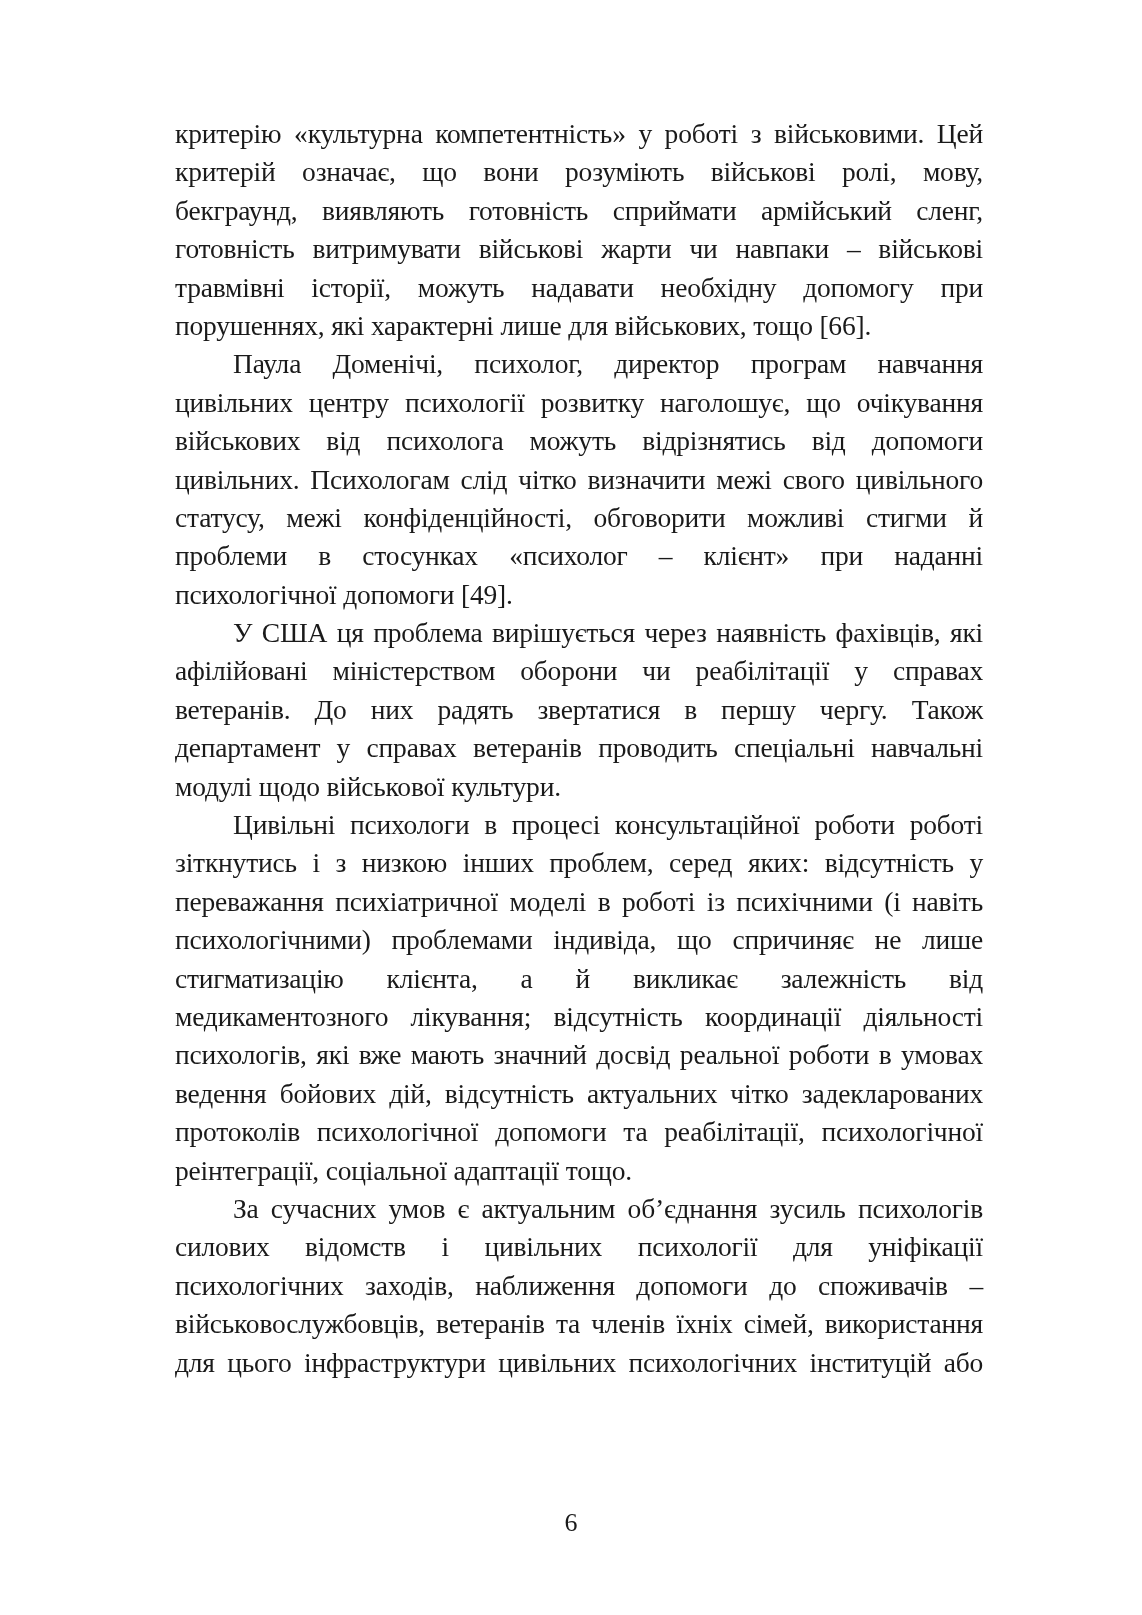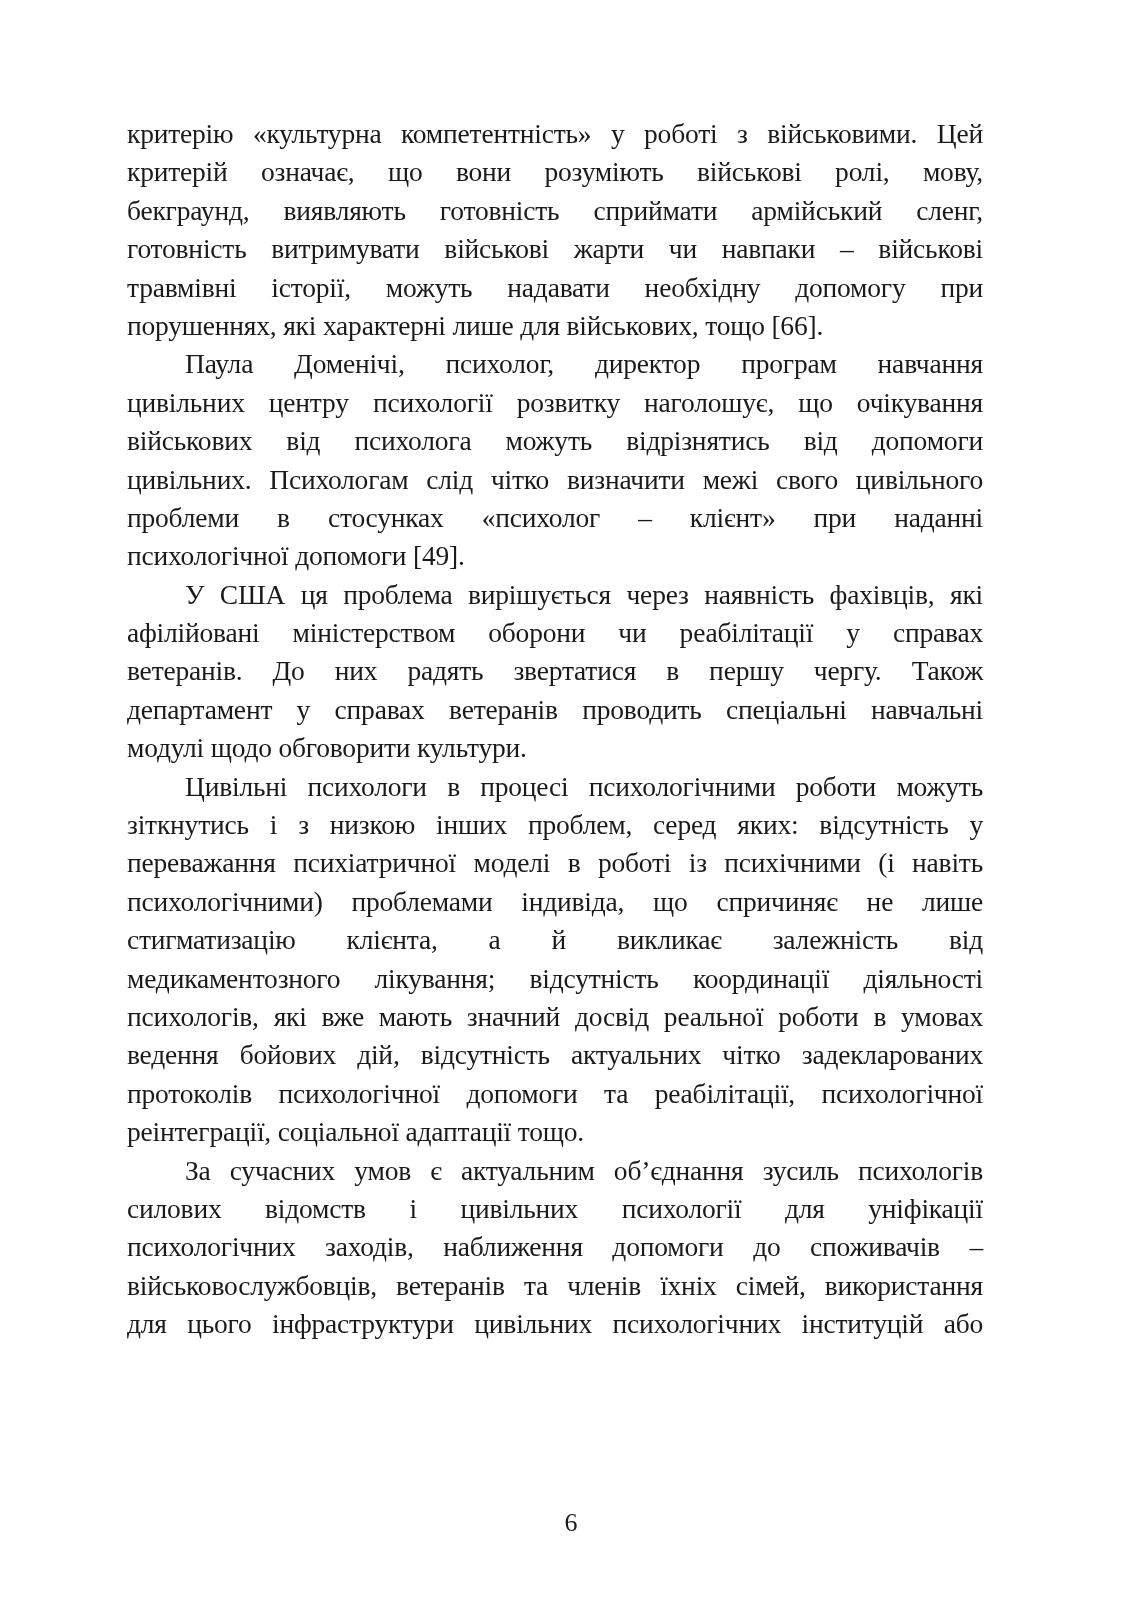--- a/index.html
+++ b/index.html
@@ -23,20 +23,21 @@
     }
     .line {
       display: block;
       height: 38.4px;
       line-height: 38.4px;
       font-size: 27.5px;
       white-space: nowrap;
       text-align: justify;
       text-align-last: justify;
       letter-spacing: -0.2px;
+      margin-left: 48px;
     }
     .line.last {
       text-align-last: left;
     }
     .line.indent {
       padding-left: 58px;
     }
     .page-number {
       position: absolute;
       left: 0;
@@ -59,34 +60,35 @@
     <span class="line">готовність витримувати військові жарти чи навпаки – військові</span>
     <span class="line">травмівні історії, можуть надавати необхідну допомогу при</span>
     <span class="line last">порушеннях, які характерні лише для військових, тощо [66].</span>
   </div>
 
   <div class="paragraph">
     <span class="line indent">Паула Доменічі, психолог, директор програм навчання</span>
     <span class="line">цивільних центру психології розвитку наголошує, що очікування</span>
     <span class="line">військових від психолога можуть відрізнятись від допомоги</span>
     <span class="line">цивільних. Психологам слід чітко визначити межі свого цивільного</span>
+    <span class="line">статусу, межі конфіденційності, обговорити можливі стигми й</span>
     <span class="line">проблеми в стосунках «психолог – клієнт» при наданні</span>
     <span class="line last">психологічної допомоги [49].</span>
   </div>
 
   <div class="paragraph">
     <span class="line indent">У США ця проблема вирішується через наявність фахівців, які</span>
     <span class="line">афілійовані міністерством оборони чи реабілітації у справах</span>
     <span class="line">ветеранів. До них радять звертатися в першу чергу. Також</span>
     <span class="line">департамент у справах ветеранів проводить спеціальні навчальні</span>
-    <span class="line last">модулі щодо обговорити культури.</span>
+    <span class="line last">модулі щодо військової культури.</span>
   </div>
 
   <div class="paragraph">
-    <span class="line indent">Цивільні психологи в процесі психологічними роботи можуть</span>
+    <span class="line indent">Цивільні психологи в процесі консультаційної роботи роботі</span>
     <span class="line">зіткнутись і з низкою інших проблем, серед яких: відсутність у</span>
     <span class="line">переважання психіатричної моделі в роботі із психічними (і навіть</span>
     <span class="line">психологічними) проблемами індивіда, що спричиняє не лише</span>
     <span class="line">стигматизацію клієнта, а й викликає залежність від</span>
     <span class="line">медикаментозного лікування; відсутність координації діяльності</span>
     <span class="line">психологів, які вже мають значний досвід реальної роботи в умовах</span>
     <span class="line">ведення бойових дій, відсутність актуальних чітко задекларованих</span>
     <span class="line">протоколів психологічної допомоги та реабілітації, психологічної</span>
     <span class="line last">реінтеграції, соціальної адаптації тощо.</span>
   </div>

